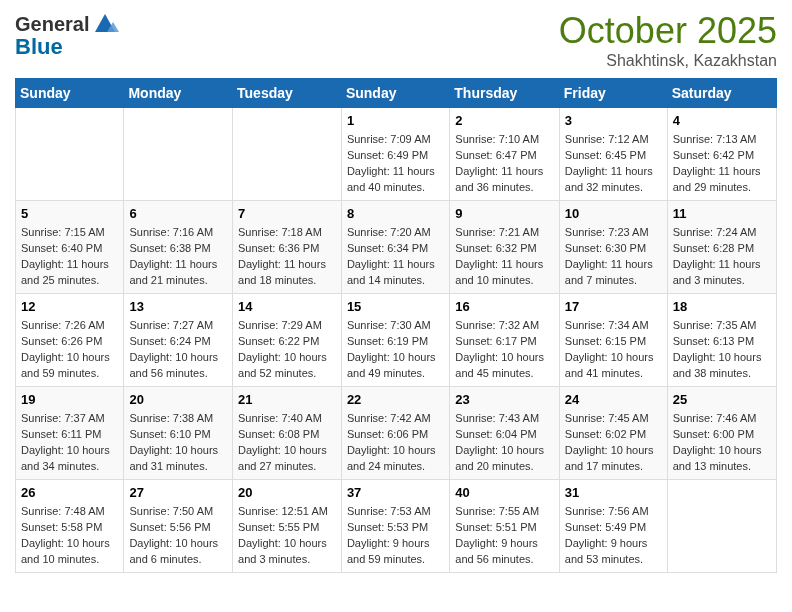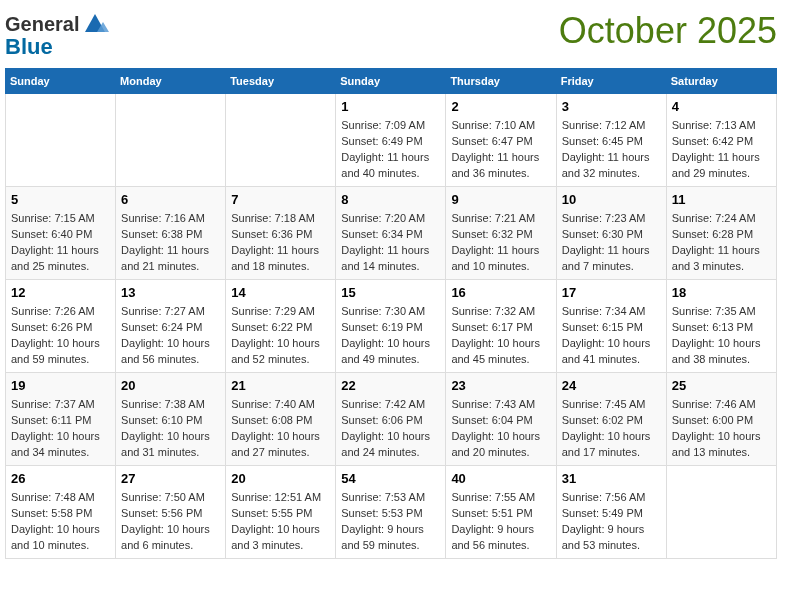--- a/index.html
+++ b/index.html
@@ -7,21 +7,21 @@
       font-family: Arial, sans-serif;
       background: #fff;
       width: 792px;
       min-height: 612px;
       padding: 0;
     }
     .page {
       width: 792px;
       min-height: 612px;
       background: #fff;
-      padding: 10px 15px 15px 5px;
+      padding: 10px 15px 15px 15px;
     }
     .header {
       display: flex;
       justify-content: space-between;
       align-items: flex-start;
       margin-bottom: 8px;
     }
     .logo {
       display: flex;
       align-items: center;
@@ -40,21 +40,21 @@
       color: #555;
     }
     .calendar {
       width: 100%;
       border-collapse: collapse;
       border: 1px solid #ccc;
     }
     .calendar th {
       background-color: #1a6ab1;
       color: #fff;
-      font-size: 11px;
+      font-size: 14px;
       padding: 6px 4px;
       text-align: left;
       border: 1px solid #1a6ab1;
       font-weight: bold;
     }
     .calendar td {
       vertical-align: top;
       padding: 4px 5px;
       border: 1px solid #ddd;
       width: 113px;
@@ -96,20 +96,21 @@
           <svg width="28" height="26" viewBox="0 0 28 26" style="margin-left:2px;margin-bottom:2px;">
             <polygon points="4,22 14,4 24,22" fill="#1a6ab1"></polygon>
             <polygon points="16,22 22,12 28,22" fill="#5b9bd5" opacity="0.85"></polygon>
           </svg>
         </div>
         <div style="font-size:22px;font-weight:bold;color:#0369a1;margin-top:-4px;">Blue</div>
       </div>
     </div>
     <div class="title-block">
       <div class="month-title">October 2025</div>
+      <div class="location-title">Shakhtinsk, Kazakhstan</div>
     </div>
   </div>
 
   <table class="calendar">
     <thead>
       <tr>
         <th>Sunday</th>
         <th>Monday</th>
         <th>Tuesday</th>
         <th>Sunday</th>
@@ -321,21 +322,21 @@
 and 6 minutes.</div>
           </td>
           <td>
             <span class="day-number">20</span>
             <div class="day-info">Sunrise: 12:51 AM
 Sunset: 5:55 PM
 Daylight: 10 hours
 and 3 minutes.</div>
           </td>
           <td>
-            <span class="day-number">54</span>
+            <span class="day-number">37</span>
             <div class="day-info">Sunrise: 7:53 AM
 Sunset: 5:53 PM
 Daylight: 9 hours
 and 59 minutes.</div>
           </td>
           <td>
             <span class="day-number">40</span>
             <div class="day-info">Sunrise: 7:55 AM
 Sunset: 5:51 PM
 Daylight: 9 hours

